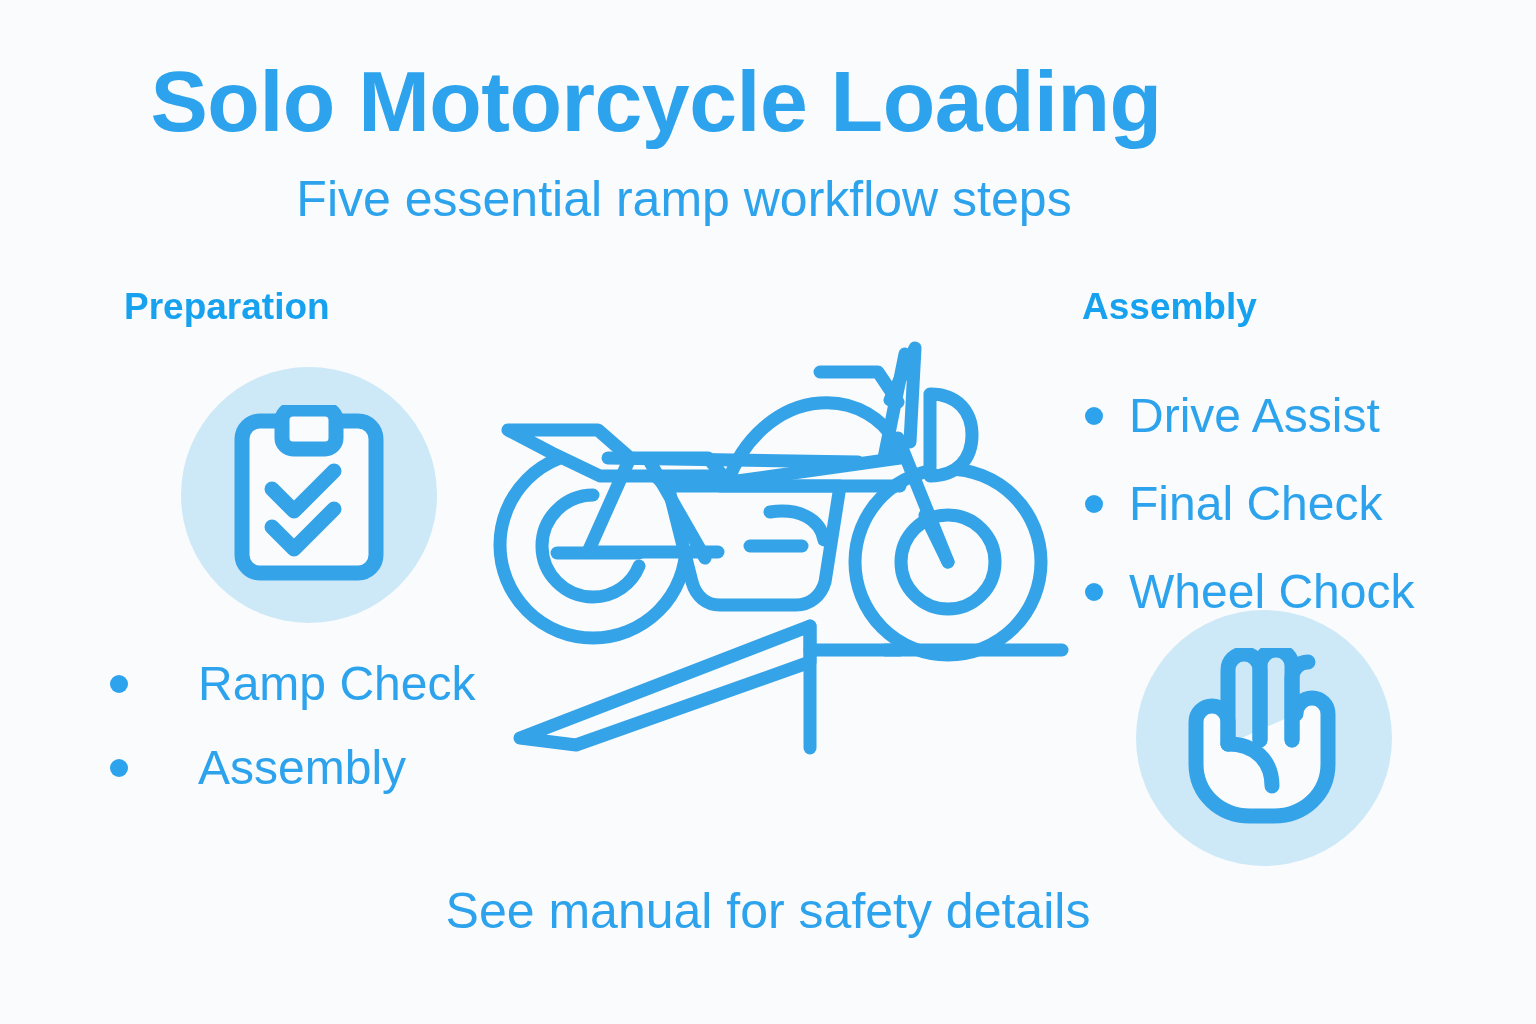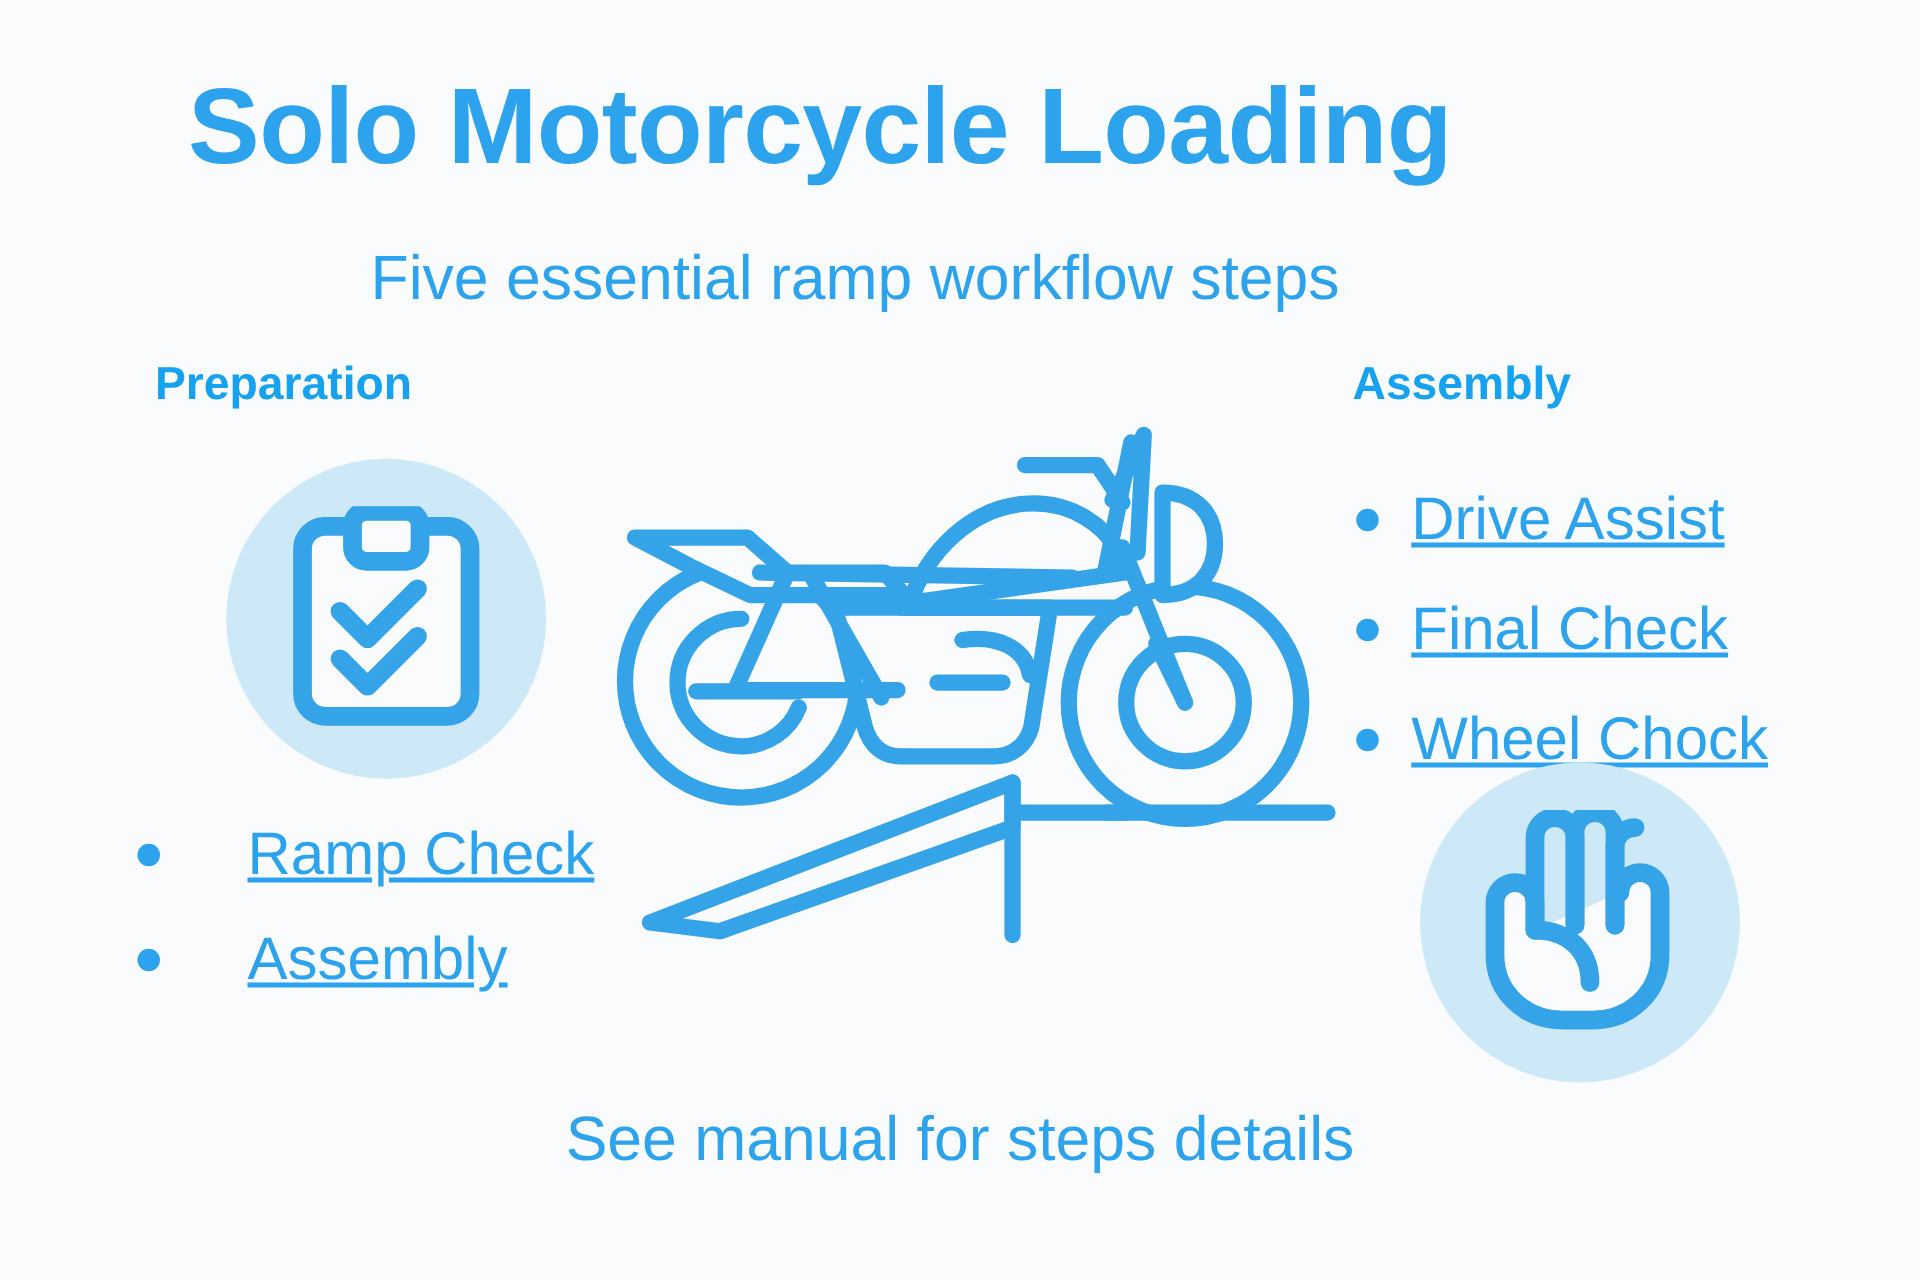--- a/index.html
+++ b/index.html
@@ -36,21 +36,20 @@
     position: absolute;
     left: 0;
     top: 172px;
     width: 1368px;
     text-align: center;
     font-size: 50px;
     font-weight: normal;
     color: #2ca3ec;
     line-height: 1.1;
     white-space: nowrap;
-    margin-top: 23px;
   }
 
   
   .col-heading {
     position: absolute;
     font-size: 37px;
     font-weight: bold;
     color: #17a2ef;
     line-height: 1;
     white-space: nowrap;
@@ -65,21 +64,20 @@
     margin: 0;
     padding: 0;
   }
   .bullet-list li {
     display: flex;
     align-items: center;
     font-size: 48px;
     color: #2ca3ec;
     line-height: 1;
     white-space: nowrap;
-    text-decoration: underline;
   }
   .bullet-list .dot {
     width: 18px;
     height: 18px;
     border-radius: 50%;
     background: #2ca3ec;
     flex: 0 0 auto;
     margin-right: 26px;
   }
   #list-prep { left: 110px; top: 660px; }
@@ -243,15 +241,15 @@
                  C492 168 478 186 450 186 Z" fill="#fafbfc"></path>
 
         <path d="M40 448 L330 336 L330 372 L96 455 Z" fill="#fafbfc"></path>
 
         <path d="M330 336 L330 458"></path>
         <path d="M330 360 H420"></path>
       </g>
     </svg>
   </div>
 
-  <div class="footer-note">See manual for steps details</div>
+  <div class="footer-note">See manual for safety details</div>
 
 </div>
 
 </body></html>

